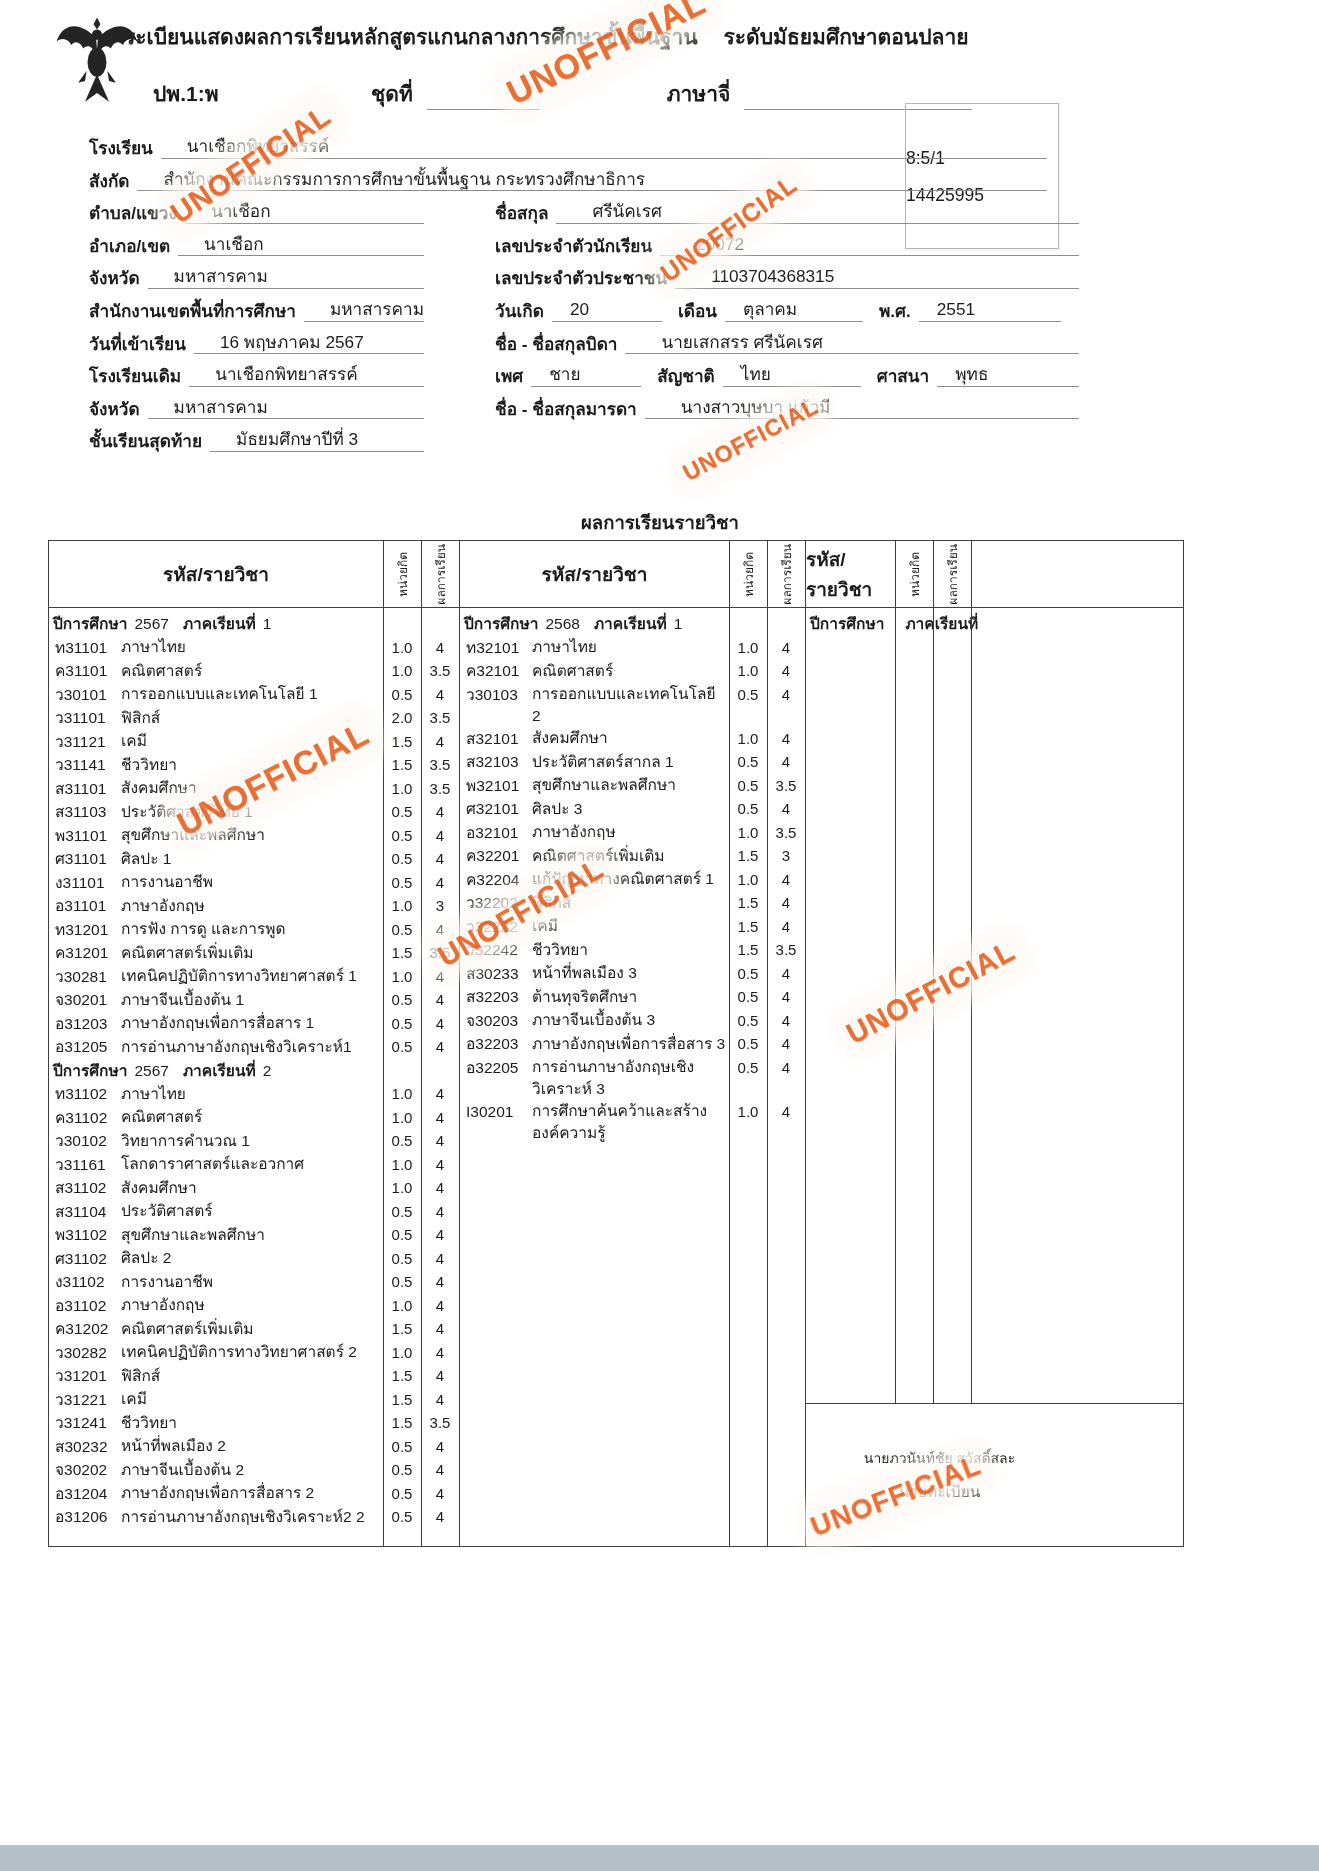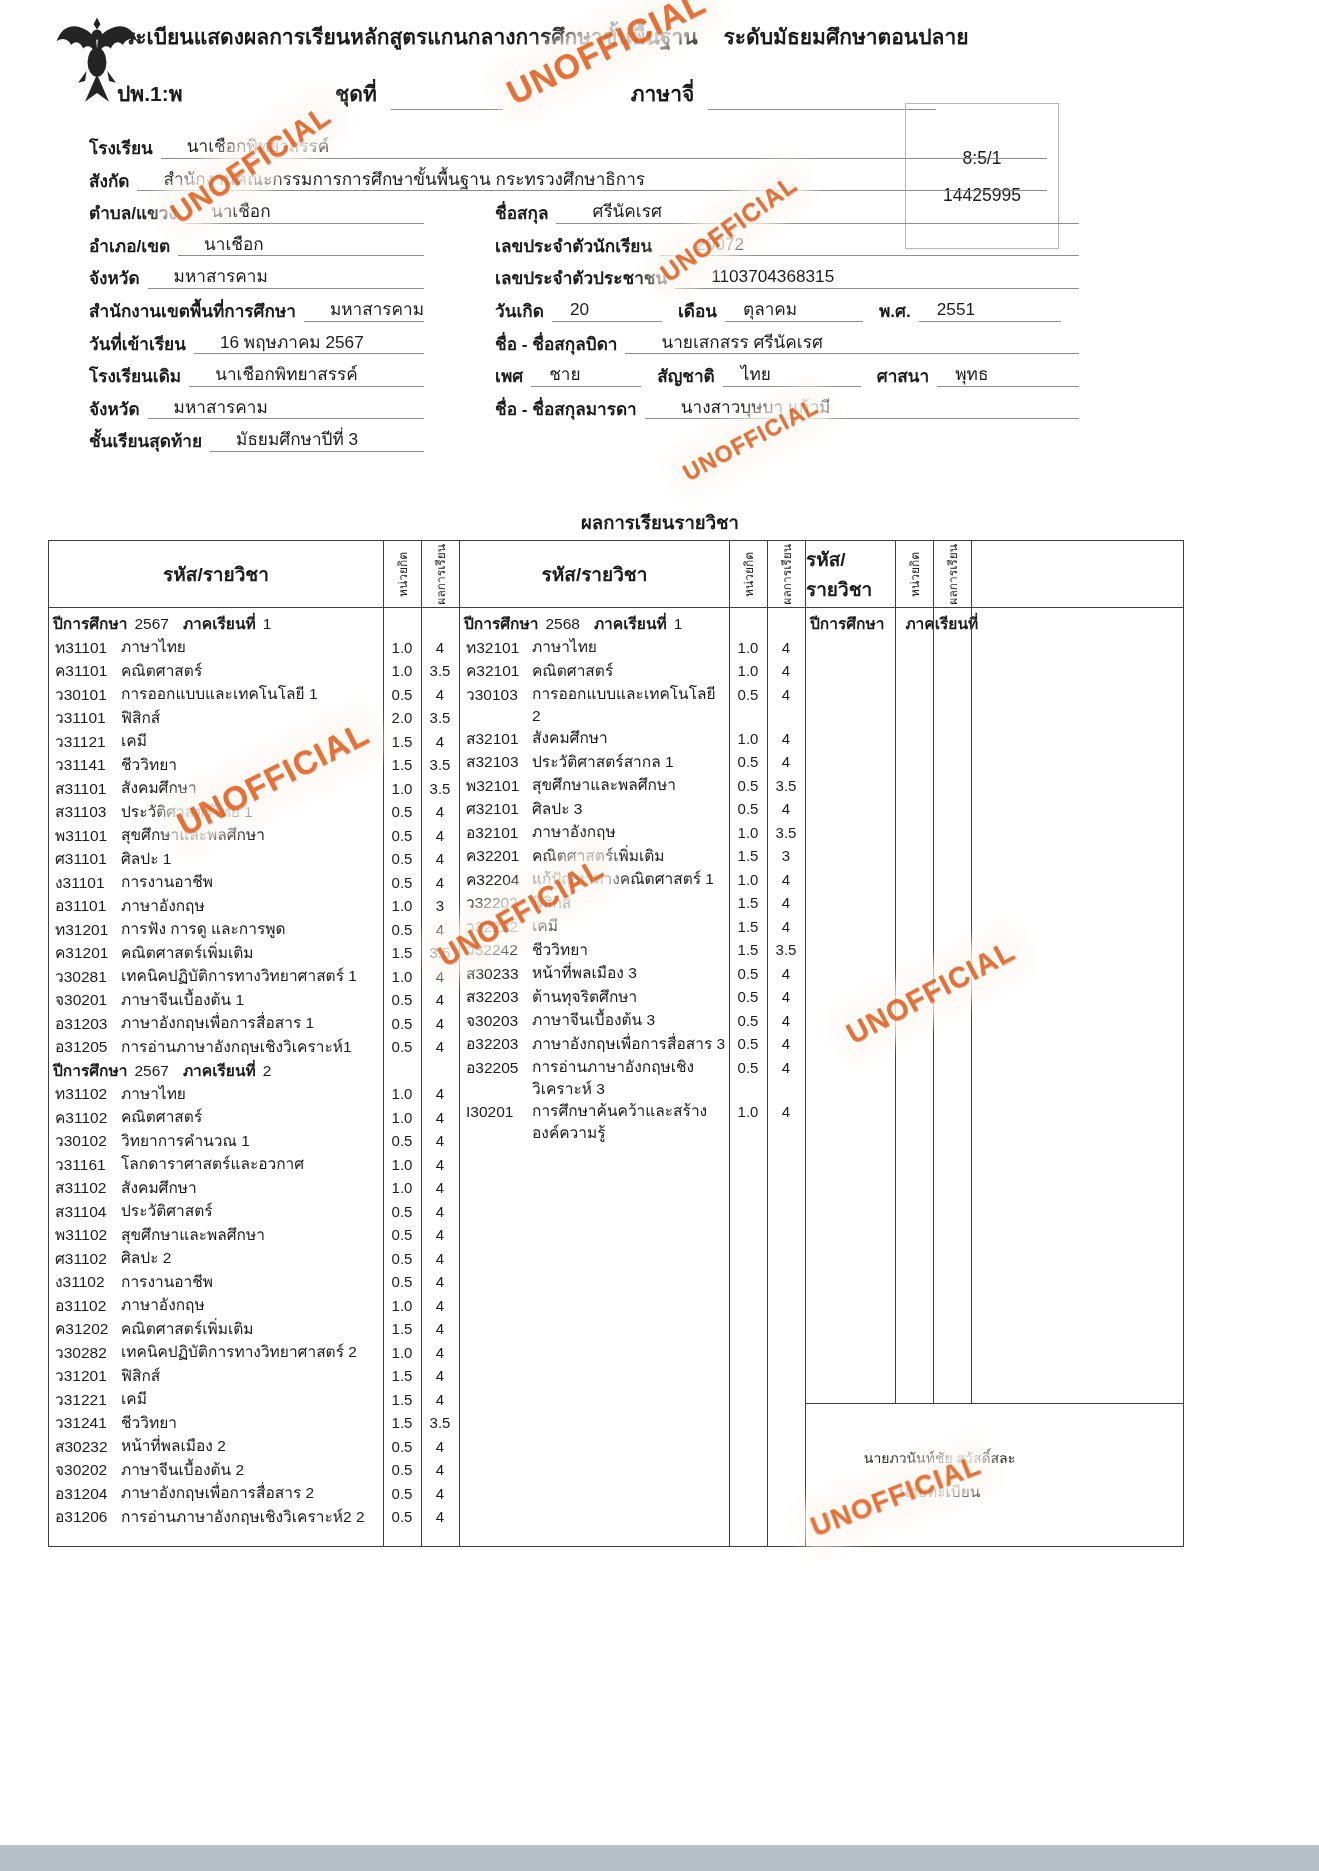--- a/index.html
+++ b/index.html
@@ -4,30 +4,30 @@
 <style>
   html,body{margin:0;padding:0;background:#e9e9e9;}
   .page{position:relative;width:1319px;height:1871px;background:#ffffff;margin:0 auto;
         font-family:"Liberation Sans",sans-serif;color:#1b1b1b;overflow:hidden;}
 
   
   .hdr{position:absolute;left:48px;top:10px;right:40px;height:110px;}
   .garuda{position:absolute;left:6px;top:4px;width:86px;height:98px;}
   .title-line{margin-left:76px;padding-top:10px;font-size:21px;font-weight:bold;white-space:nowrap;}
   .title-line .lvl{margin-left:26px;}
-  .form-line{margin-left:69px;margin-top:24px;font-size:21px;font-weight:bold;display:flex;align-items:flex-end;}
+  .form-line{margin-left:105px;margin-top:24px;font-size:21px;font-weight:bold;display:flex;align-items:flex-end;}
   .form-line .fcode{width:160px;}
   .form-line .slab{margin-left:58px;}
   .form-line .blank1{width:112px;border-bottom:1.5px solid #8d8d8d;margin-left:14px;}
   .form-line .nlab{margin-left:128px;}
   .form-line .blank2{width:228px;border-bottom:1.5px solid #8d8d8d;margin-left:14px;}
 
   
   .refbox{position:absolute;left:905px;top:103px;width:152px;height:144px;border:1px solid #b7b7b7;
-          box-shadow:1px 1px 2px rgba(0,0,0,.08);font-size:17.5px;text-align:center;}
+          box-shadow:1px 1px 2px rgba(0,0,0,.08);font-size:17.5px;}
   .refbox .r1{margin-top:44px;}
   .refbox .r2{margin-top:16px;}
 
   
   .fields{position:absolute;left:48px;top:126px;width:992px;}
   .frow{display:flex;align-items:flex-end;height:32.6px;font-size:17.2px;white-space:nowrap;margin-left:41px;}
   .frow-full{width:958px;}
   .flabel{font-weight:bold;padding-right:8px;line-height:1.2;}
   .fval{flex:1;border-bottom:1.5px solid #8d8d8d;padding-left:26px;line-height:1.25;overflow:visible;}
   .twocol{display:flex;}

